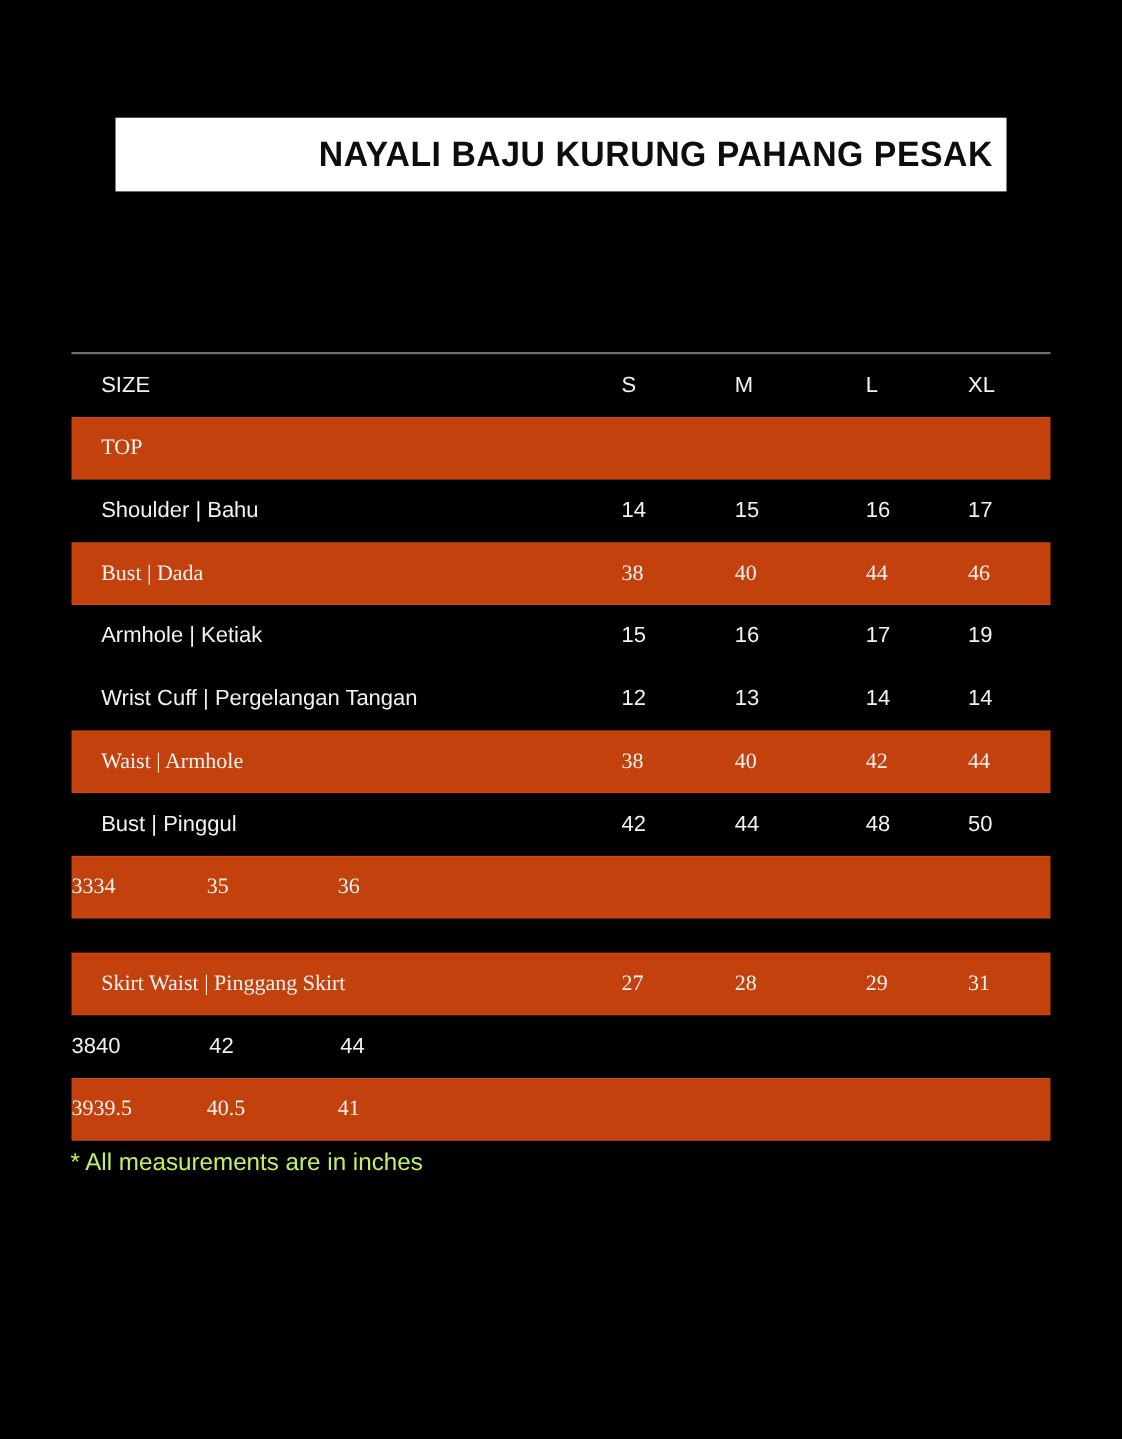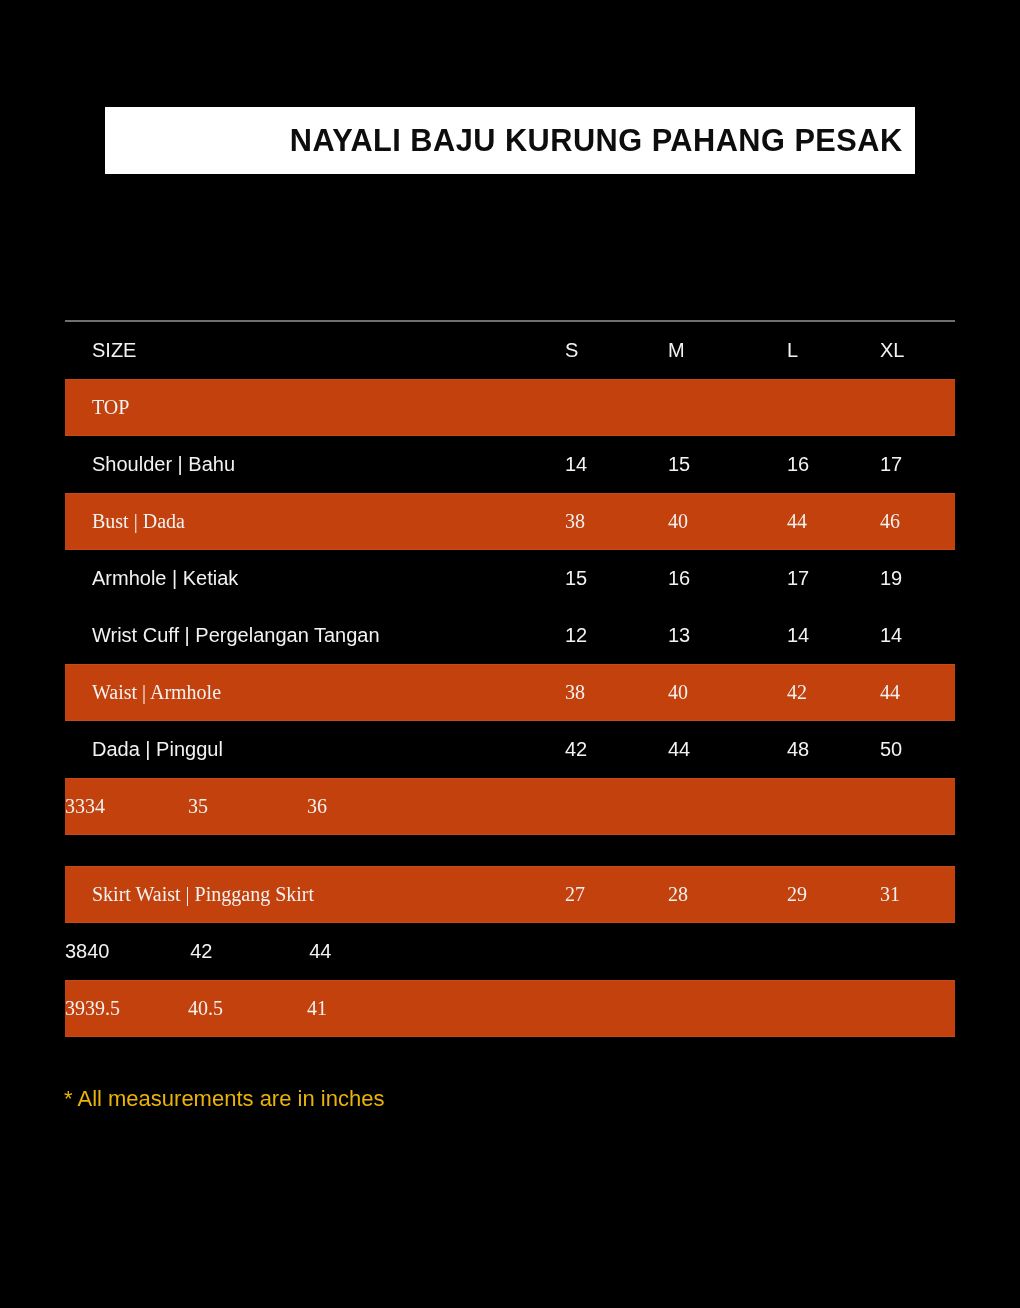--- a/index.html
+++ b/index.html
@@ -67,23 +67,23 @@
   .row span:nth-child(2) { width: 103px; }
   .row span:nth-child(3) { width: 119px; }
   .row span:nth-child(4) { width: 93px; }
   .row span:nth-child(5) { width: 75px; }
 
   .section-gap { height: 31px; }
 
   .footnote {
     position: absolute;
     left: 64px;
-    top: 1086px;
+    top: 1044px;
     font-size: 22px;
-    color: #eab308;
+    color: #bef264;
     white-space: nowrap;
   }
 </style>
 </head>
 <body>
 
 <div class="banner">
   <div class="banner-text">NAYALI BAJU KURUNG PAHANG PESAK</div>
 </div>
 
@@ -132,21 +132,21 @@
         <span class="val">14</span>
       </div>
       <div class="row alt">
         <span class="lbl">Waist | Armhole</span>
         <span class="val">38</span>
         <span class="val">40</span>
         <span class="val">42</span>
         <span class="val">44</span>
       </div>
       <div class="row">
-        <span class="lbl">Dada | Pinggul</span>
+        <span class="lbl">Bust | Pinggul</span>
         <span class="val">42</span>
         <span class="val">44</span>
         <span class="val">48</span>
         <span class="val">50</span>
       </div>
       <div class="row alt">
         <span class="val">33</span>
         <span class="val">34</span>
         <span class="val">35</span>
         <span class="val">36</span>

